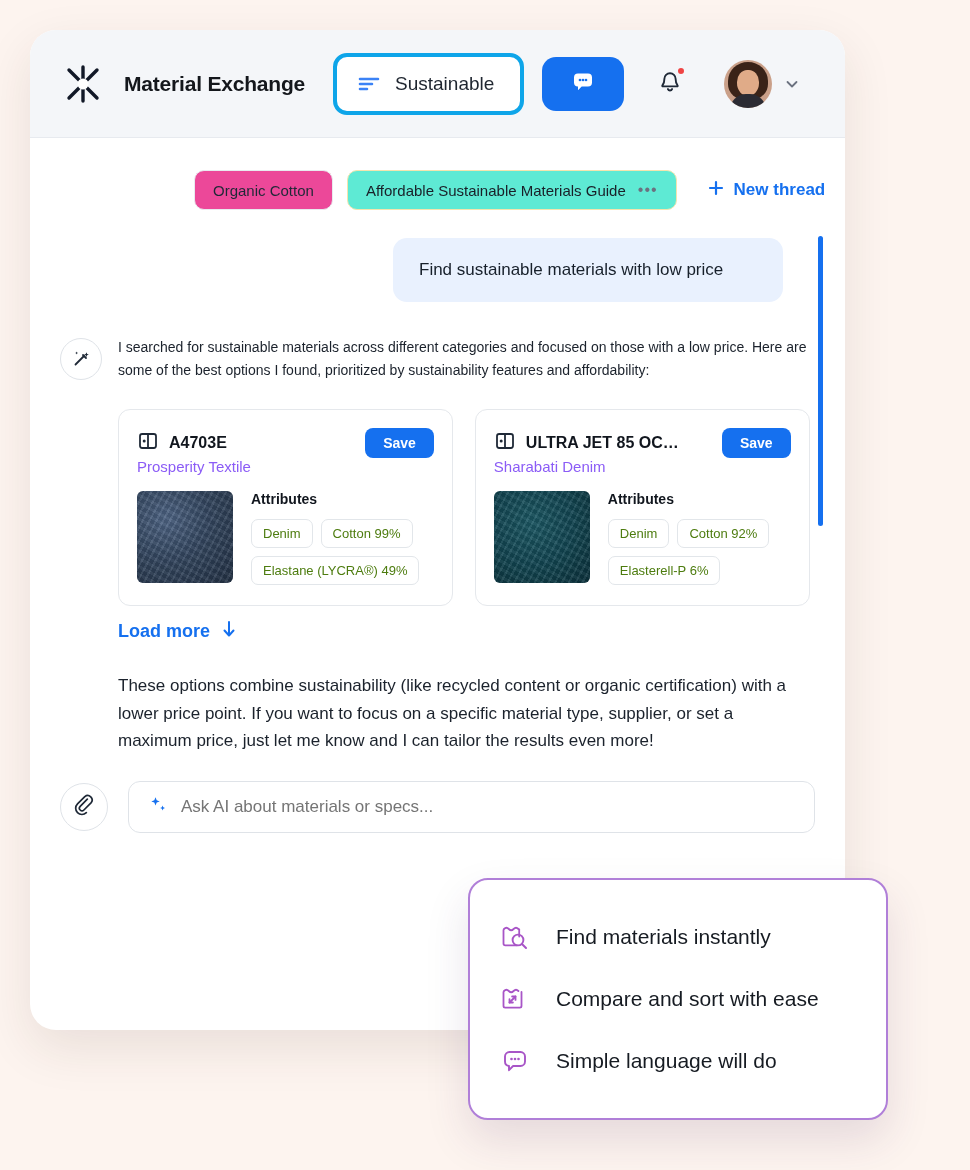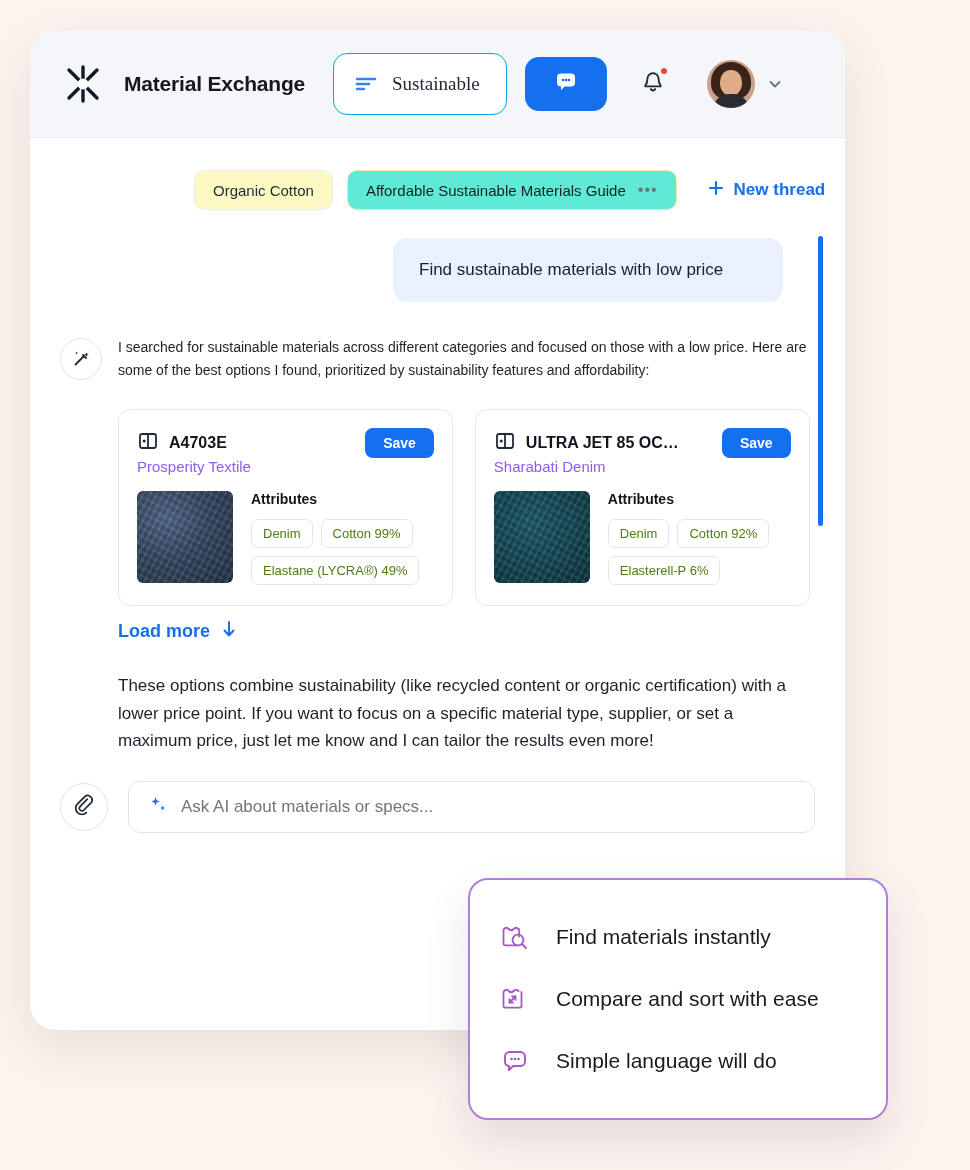--- a/index.html
+++ b/index.html
@@ -41,26 +41,25 @@
   .brand-title {
     font-size: 21px;
     font-weight: 700;
     color: #14171c;
     letter-spacing: -0.2px;
     white-space: nowrap;
   }
   .scope-pill {
     display: flex; align-items: center; gap: 14px;
     background: #ffffff;
-    border: 1px solid #0ea5e9;
+    border: 4px solid #0ea5e9;
     border-radius: 14px;
     height: 62px;
     padding: 0 26px 0 20px;
     margin-left: 10px;
-    font-family: Liberation Serif, serif;
   }
   .scope-pill .filter-icon { color: #3b82f6; display: flex; }
   .scope-label {
     font-size: 19px;
     color: #1f2630;
     font-weight: 400;
     white-space: nowrap;
   }
   .chat-button {
     width: 82px; height: 54px;
@@ -125,21 +124,21 @@
     gap: 14px;
     padding: 32px 30px 0 164px;
   }
   .tab {
     height: 40px;
     display: flex; align-items: center;
     padding: 0 18px;
     border-radius: 10px;
     font-size: 15px;
     color: #1f2937;
-    background: #fef9c3;
+    background: #ec4899;
     border: 1px solid #e8ebef;
     white-space: nowrap;
     cursor: pointer;
   }
   .tab.active {
     background: #5eead4;
     border-color: #f4e4ae;
     font-weight: 400;
     color: #1a1f28;
     gap: 12px;

